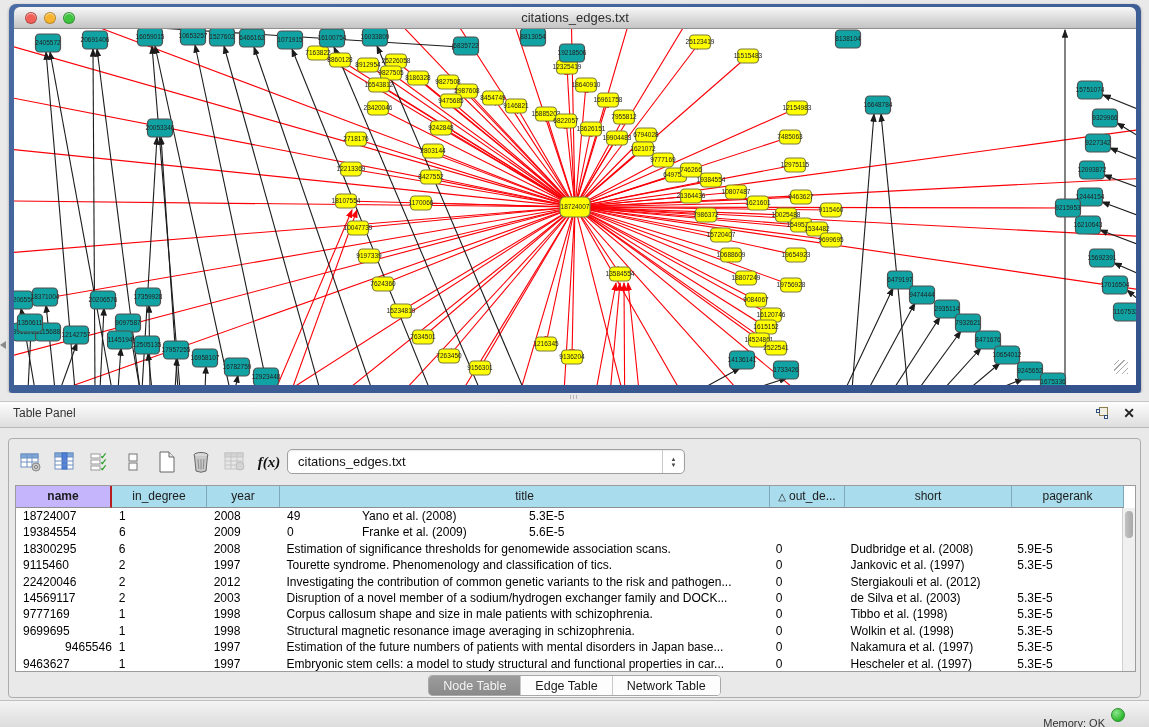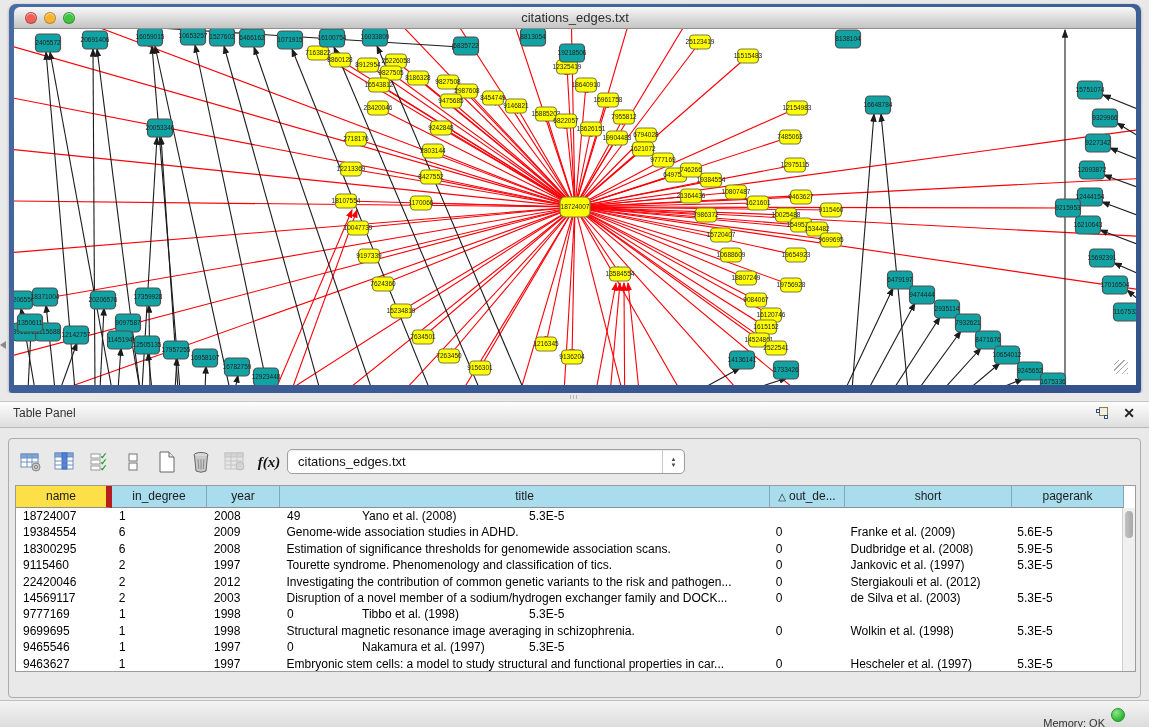--- a/index.html
+++ b/index.html
@@ -52,21 +52,21 @@
   .combo .val { position:absolute; left:10px; top:0; height:23px; line-height:23px; font-size:13px; color:#111; }
   .combo .stepper { position:absolute; right:0; top:0; width:22px; height:23px; border-left:1px solid #c9c9c9;
     display:flex; flex-direction:column; align-items:center; justify-content:center; font-size:6px; color:#444; line-height:6px; }
 
   
   .tbl { position:absolute; left:6px; top:46px; width:1121px; height:187px; border:1px solid #9c9c9c; background:#fff; }
   .tbl-head { display:flex; height:22px; }
   .th { height:22px; line-height:21px; font-size:12px; color:#1c1c1c; text-align:center;
     background:#a9dcec; border-right:1px solid #7fa9ba; border-bottom:1px solid #8f8f8f;
     overflow:hidden; white-space:nowrap; }
-  .th.gray { background:#fde047; border-right:6px solid #b91c1c; }
+  .th.gray { background:#c4b5fd; border-right:2px solid #b91c1c;font-weight:bold; }
   .th .sort { font-size:10px; margin-right:3px; }
   .tbl-body { position:absolute; left:0; top:22px; right:13px; bottom:0; overflow:hidden; }
   .tr { display:flex; height:16.4px; line-height:16.4px; font-size:12px; color:#000; white-space:nowrap; }
   .td { overflow:hidden; text-overflow:clip; padding-left:7px; }
   .vscroll { position:absolute; right:0; top:22px; width:13px; bottom:0; background:#f0f0f0; border-left:1px solid #d0d0d0; }
   .vthumb { position:absolute; left:2px; top:3px; width:8px; height:27px; background:linear-gradient(90deg,#c2c2c2,#a8a8a8); border-radius:4px; }
 
   
   .tabbar { position:absolute; left:0; right:0; top:236px; height:21px; display:flex; justify-content:center; }
   .seg { display:flex; border:1px solid #a8a8a8; border-radius:4px; overflow:hidden; background:#fff; height:21px;
@@ -849,21 +849,20 @@
             <div class="td" style="width: 95px;">1</div>
             <div class="td" style="width: 73px;">2008</div>
             <div class="td" style="width: 75px;">49</div>
             <div class="td" style="width: 167px;">Yano et al. (2008)</div>
             <div class="td" style="width: 112px;">5.3E-5</div>
           </div>
           <div class="tr">
             <div class="td" style="width: 96px;">19384554</div>
             <div class="td" style="width: 95px;">6</div>
             <div class="td" style="width: 73px;">2009</div>
-            <div class="td" style="width: 490px;">Genome-wide association studies in ADHD.</div>
             <div class="td" style="width: 75px;">0</div>
             <div class="td" style="width: 167px;">Franke et al. (2009)</div>
             <div class="td" style="width: 112px;">5.6E-5</div>
           </div>
           <div class="tr">
             <div class="td" style="width: 96px;">18300295</div>
             <div class="td" style="width: 95px;">6</div>
             <div class="td" style="width: 73px;">2008</div>
             <div class="td" style="width: 490px;">Estimation of significance thresholds for genomewide association scans.</div>
             <div class="td" style="width: 75px;">0</div>
@@ -894,56 +893,65 @@
             <div class="td" style="width: 73px;">2003</div>
             <div class="td" style="width: 490px;">Disruption of a novel member of a sodium/hydrogen exchanger family and DOCK...</div>
             <div class="td" style="width: 75px;">0</div>
             <div class="td" style="width: 167px;">de Silva et al. (2003)</div>
             <div class="td" style="width: 112px;">5.3E-5</div>
           </div>
           <div class="tr">
             <div class="td" style="width: 96px;">9777169</div>
             <div class="td" style="width: 95px;">1</div>
             <div class="td" style="width: 73px;">1998</div>
+            <div class="td" style="width: 490px;">Corpus callosum shape and size in male patients with schizophrenia.</div>
             <div class="td" style="width: 75px;">0</div>
             <div class="td" style="width: 167px;">Tibbo et al. (1998)</div>
             <div class="td" style="width: 112px;">5.3E-5</div>
           </div>
           <div class="tr">
             <div class="td" style="width: 96px;">9699695</div>
             <div class="td" style="width: 95px;">1</div>
             <div class="td" style="width: 73px;">1998</div>
             <div class="td" style="width: 490px;">Structural magnetic resonance image averaging in schizophrenia.</div>
             <div class="td" style="width: 75px;">0</div>
             <div class="td" style="width: 167px;">Wolkin et al. (1998)</div>
             <div class="td" style="width: 112px;">5.3E-5</div>
           </div>
           <div class="tr">
-            <div class="td" style="width: 96px;">9465546</div>
+            <div class="td" style="width: 96px; text-align: right;">9465546</div>
             <div class="td" style="width: 95px;">1</div>
             <div class="td" style="width: 73px;">1997</div>
+            <div class="td" style="width: 490px;">Estimation of the future numbers of patients with mental disorders in Japan base...</div>
             <div class="td" style="width: 75px;">0</div>
             <div class="td" style="width: 167px;">Nakamura et al. (1997)</div>
             <div class="td" style="width: 112px;">5.3E-5</div>
           </div>
           <div class="tr">
             <div class="td" style="width: 96px;">9463627</div>
             <div class="td" style="width: 95px;">1</div>
             <div class="td" style="width: 73px;">1997</div>
             <div class="td" style="width: 490px;">Embryonic stem cells: a model to study structural and functional properties in car...</div>
             <div class="td" style="width: 75px;">0</div>
             <div class="td" style="width: 167px;">Hescheler et al. (1997)</div>
             <div class="td" style="width: 112px;">5.3E-5</div>
           </div>
         </div>
       <div class="vscroll">
           <div class="vthumb"></div>
         </div>
     </div>
 
+    <div class="tabbar">
+        <div class="seg" id="tab-seg">
+          <div class="tab active">Node Table</div>
+          <div class="tab">Edge Table</div>
+          <div class="tab">Network Table</div>
+        </div>
+      </div>
   </div>
 
   <div class="statusbar">
     <span class="mem-label">Memory: OK</span>
     <span class="mem-dot"></span>
   </div>
 
 </div>
 
 </body></html>

